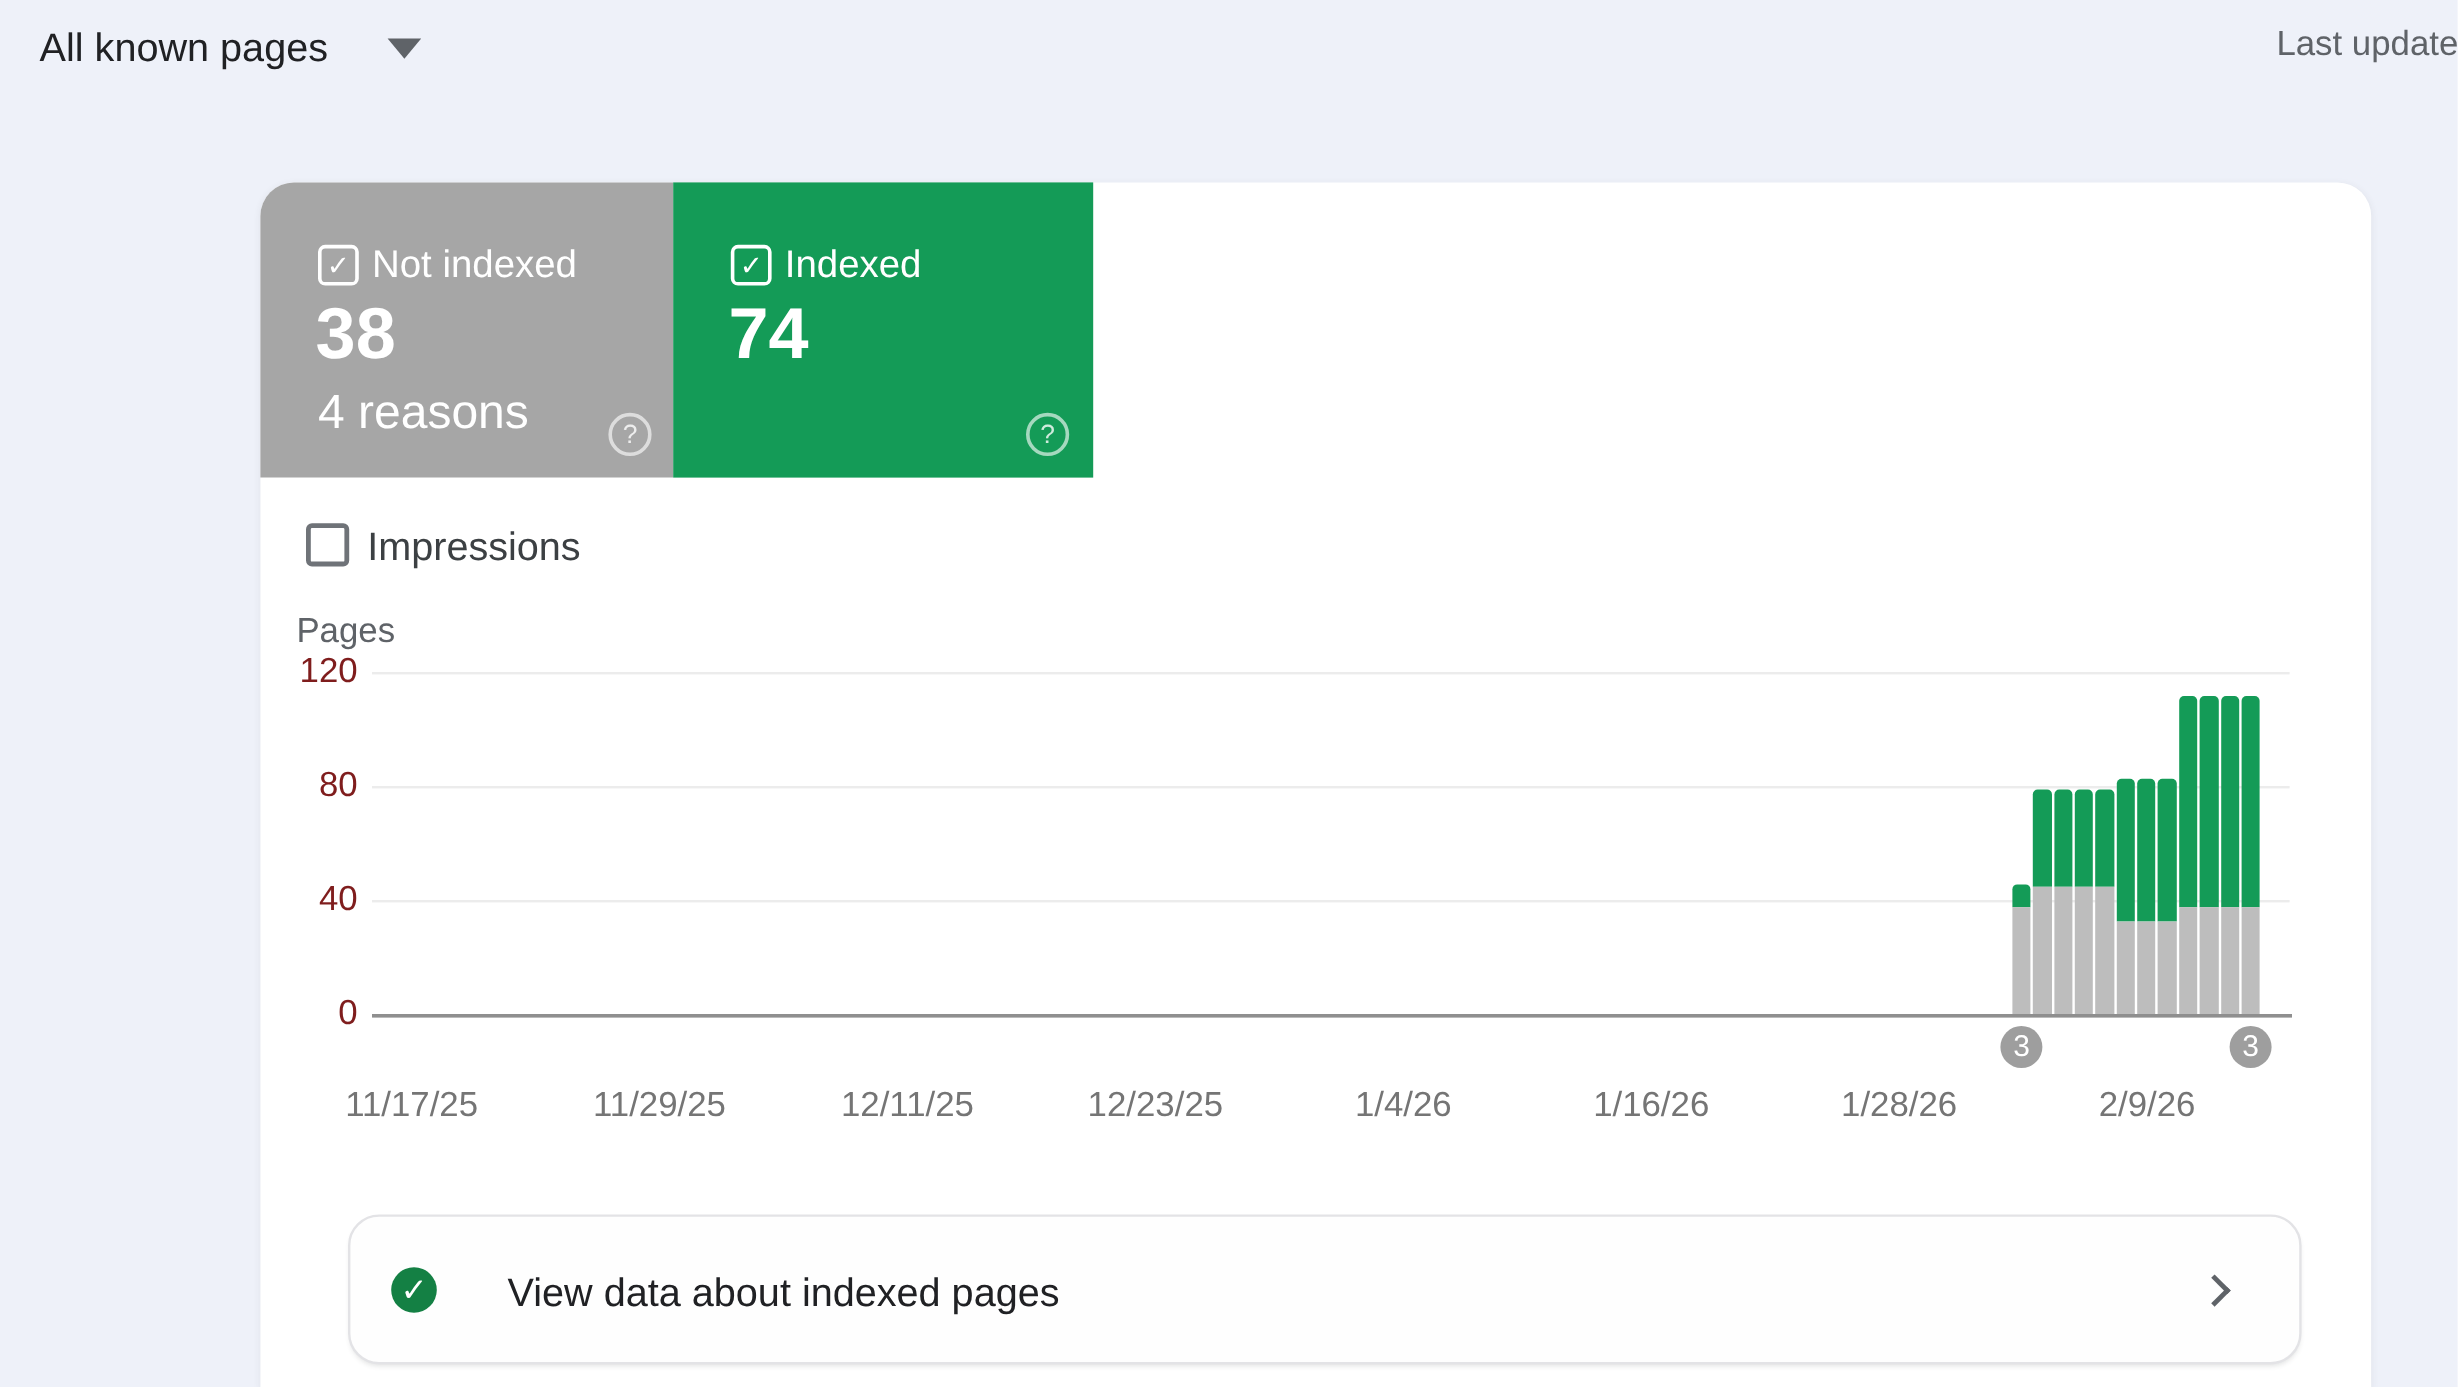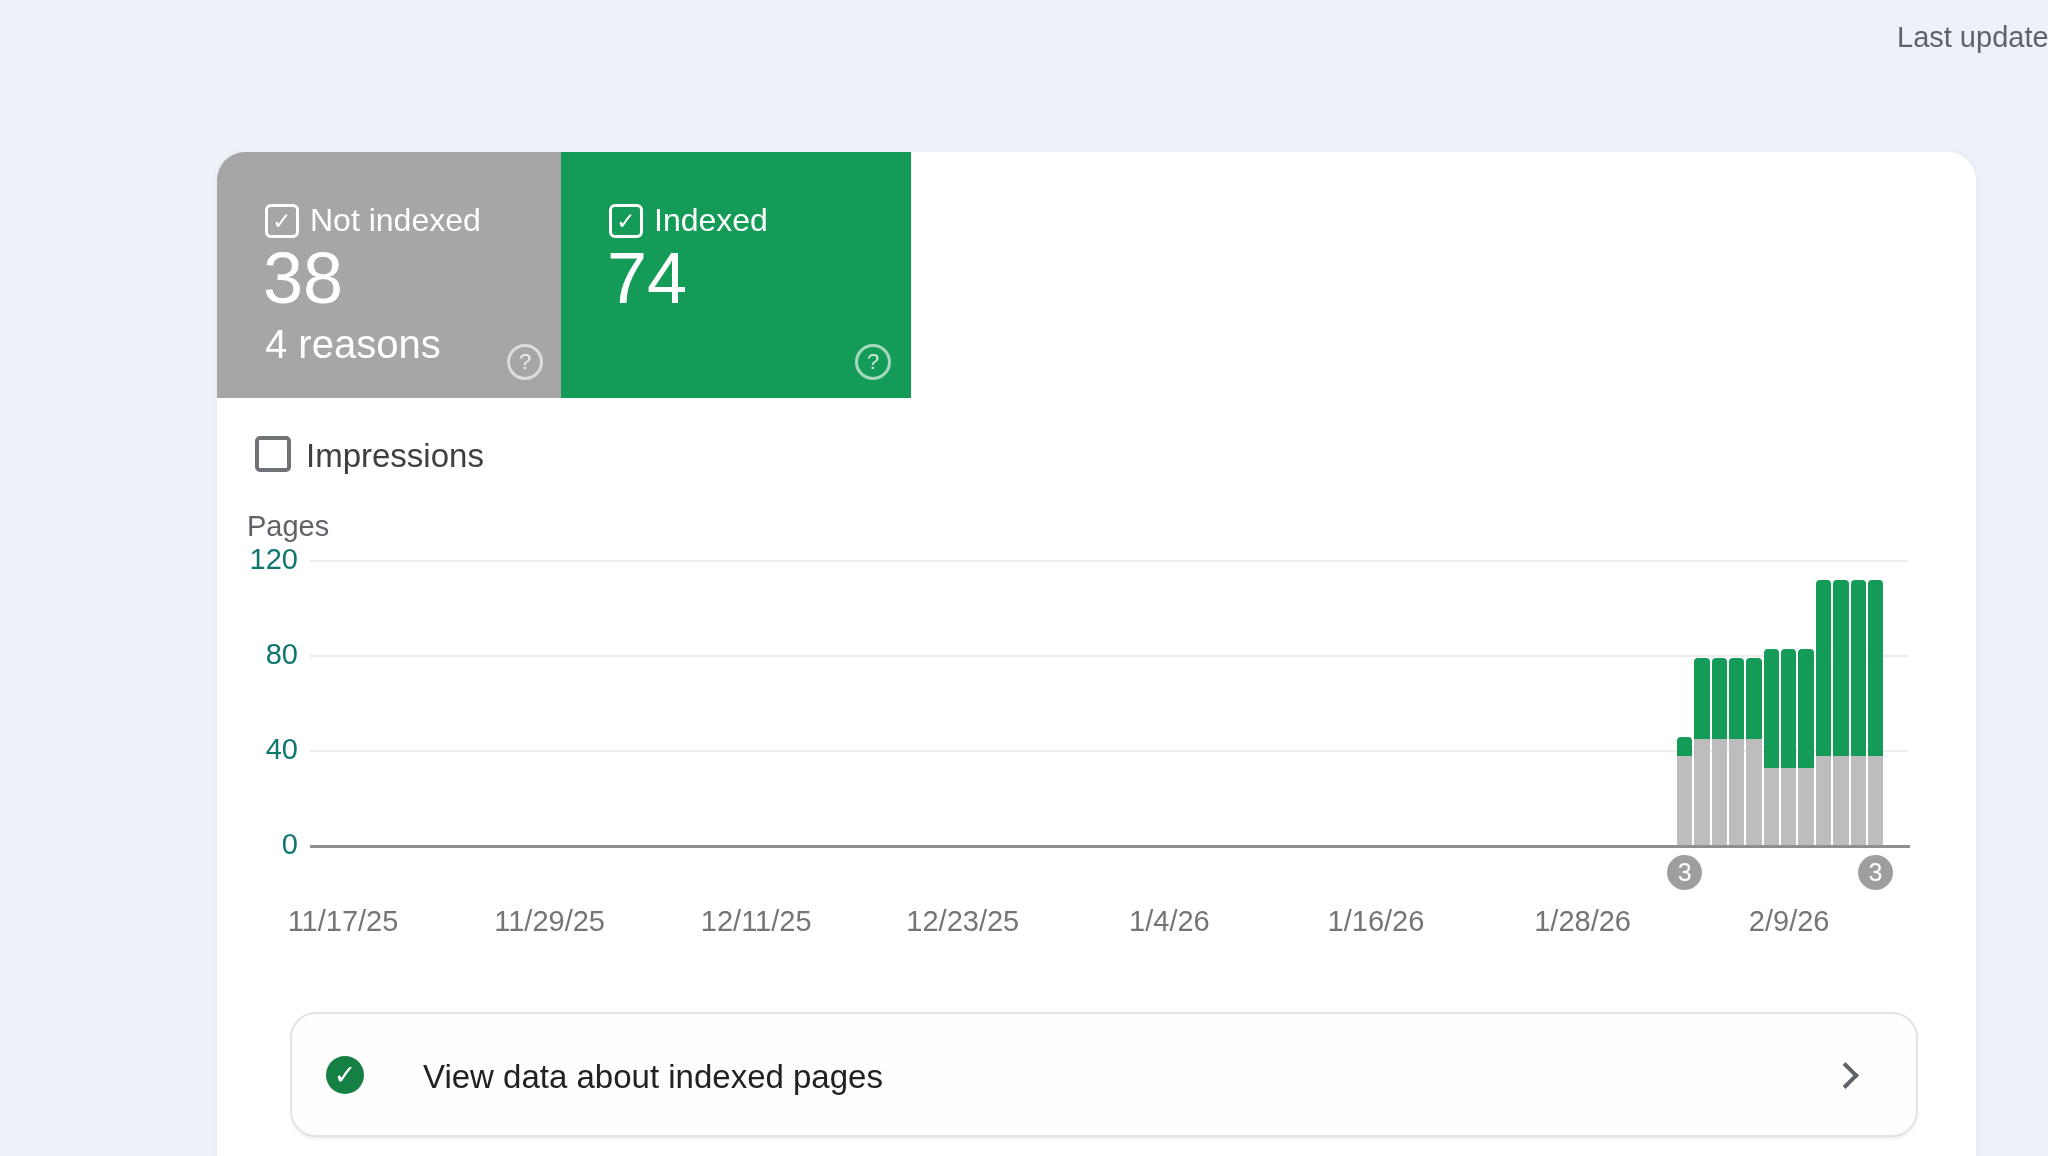--- a/index.html
+++ b/index.html
@@ -16,51 +16,55 @@
   
   .card{left:217px;top:152px;width:1759px;height:1004px;background:#ffffff;border-radius:28px 28px 0 0;box-shadow:0 2px 6px rgba(60,64,67,.08);}
 
   
   .tile{top:152px;height:246px;color:#ffffff;cursor:pointer;}
   .tile-gray{left:217px;width:344px;background:#a6a6a6;border-top-left-radius:28px;}
   .tile-green{left:561px;width:350px;background:#149b57;}
   .tile-check{width:28px;height:28px;border:3px solid #ffffff;border-radius:6px;text-align:center;}
   .tile-check span{font-size:23px;line-height:28px;font-weight:bold;color:#ffffff;}
   .tile-label{font-size:32px;line-height:34px;}
-  .tile-value{font-size:72px;line-height:76px;font-weight:400;}
+  .tile-value{font-size:60px;line-height:76px;font-weight:700;}
   .tile-sub{font-size:40px;}
   .help{width:30px;height:30px;border:3px solid rgba(255,255,255,.62);border-radius:50%;text-align:center;cursor:pointer;}
   .help span{font-size:22px;line-height:30px;color:rgba(255,255,255,.8);}
 
   
   .imp-box{left:255px;top:436px;width:28px;height:28px;border:4px solid #6f7378;border-radius:5px;cursor:pointer;background:#fff;}
   .imp-label{left:306px;top:437px;font-size:33px;color:#3c4043;}
 
   
   .pages-label{left:247px;top:510px;font-size:29px;color:#5f6368;}
   .gridline{left:310px;width:1598px;height:2px;background:#ececec;z-index:1;}
   .baseline{left:310px;width:1600px;height:3px;background:#8f8f8f;z-index:3;}
-  .ytick{width:80px;text-align:right;font-size:29px;color:#0f766e;z-index:1;}
+  .ytick{width:80px;text-align:right;font-size:29px;color:#7f1d1d;z-index:1;}
   .xtick{top:905px;font-size:29px;color:#757575;transform:translateX(-50%);white-space:nowrap;}
   .bar{display:flex;flex-direction:column;z-index:2;cursor:pointer;}
   .bar .seg-top{border-radius:4px 4px 0 0;}
   .badge{width:35px;height:35px;border-radius:50%;background:#9e9e9e;color:#fff;font-size:25px;line-height:35px;text-align:center;z-index:4;cursor:pointer;}
 
   
   .footer-row{left:290px;top:1012px;width:1628px;height:125px;background:#fefefe;border:2px solid #e3e3e6;border-radius:26px;box-sizing:border-box;cursor:pointer;box-shadow:0 3px 4px -2px rgba(60,64,67,.15);}
   .check-circle{left:326px;top:1056px;width:38px;height:38px;border-radius:50%;background:#148044;text-align:center;}
   .check-circle span{color:#fff;font-size:27px;line-height:38px;font-weight:bold;}
   .footer-label{left:406px;top:1058px;font-size:33px;color:#202124;margin-left:17px;}
   .chevron{left:1836px;top:1066px;width:15px;height:15px;border-top:4px solid #5f6368;border-right:4px solid #5f6368;transform:rotate(45deg);}
 </style>
 </head>
 <body>
 
 <div id="screen">
 
+  <div class="abs filter">
+    <span class="filter-label">All known pages</span>
+    <span class="caret"></span>
+  </div>
   <div class="abs last-update">Last update</div>
 
   <div class="abs card"></div>
 
   <div class="abs tile tile-gray">
     <div class="abs tile-check" style="left:48px;top:52px;"><span>✓</span></div>
     <div class="abs tile-label" style="left:93px;top:51px;">Not indexed</div>
     <div class="abs tile-value" style="left:46px;top:88px;">38</div>
     <div class="abs tile-sub" style="left:48px;top:170px;">4 reasons</div>
     <div class="abs help" style="left:290px;top:192px;"><span>?</span></div>

